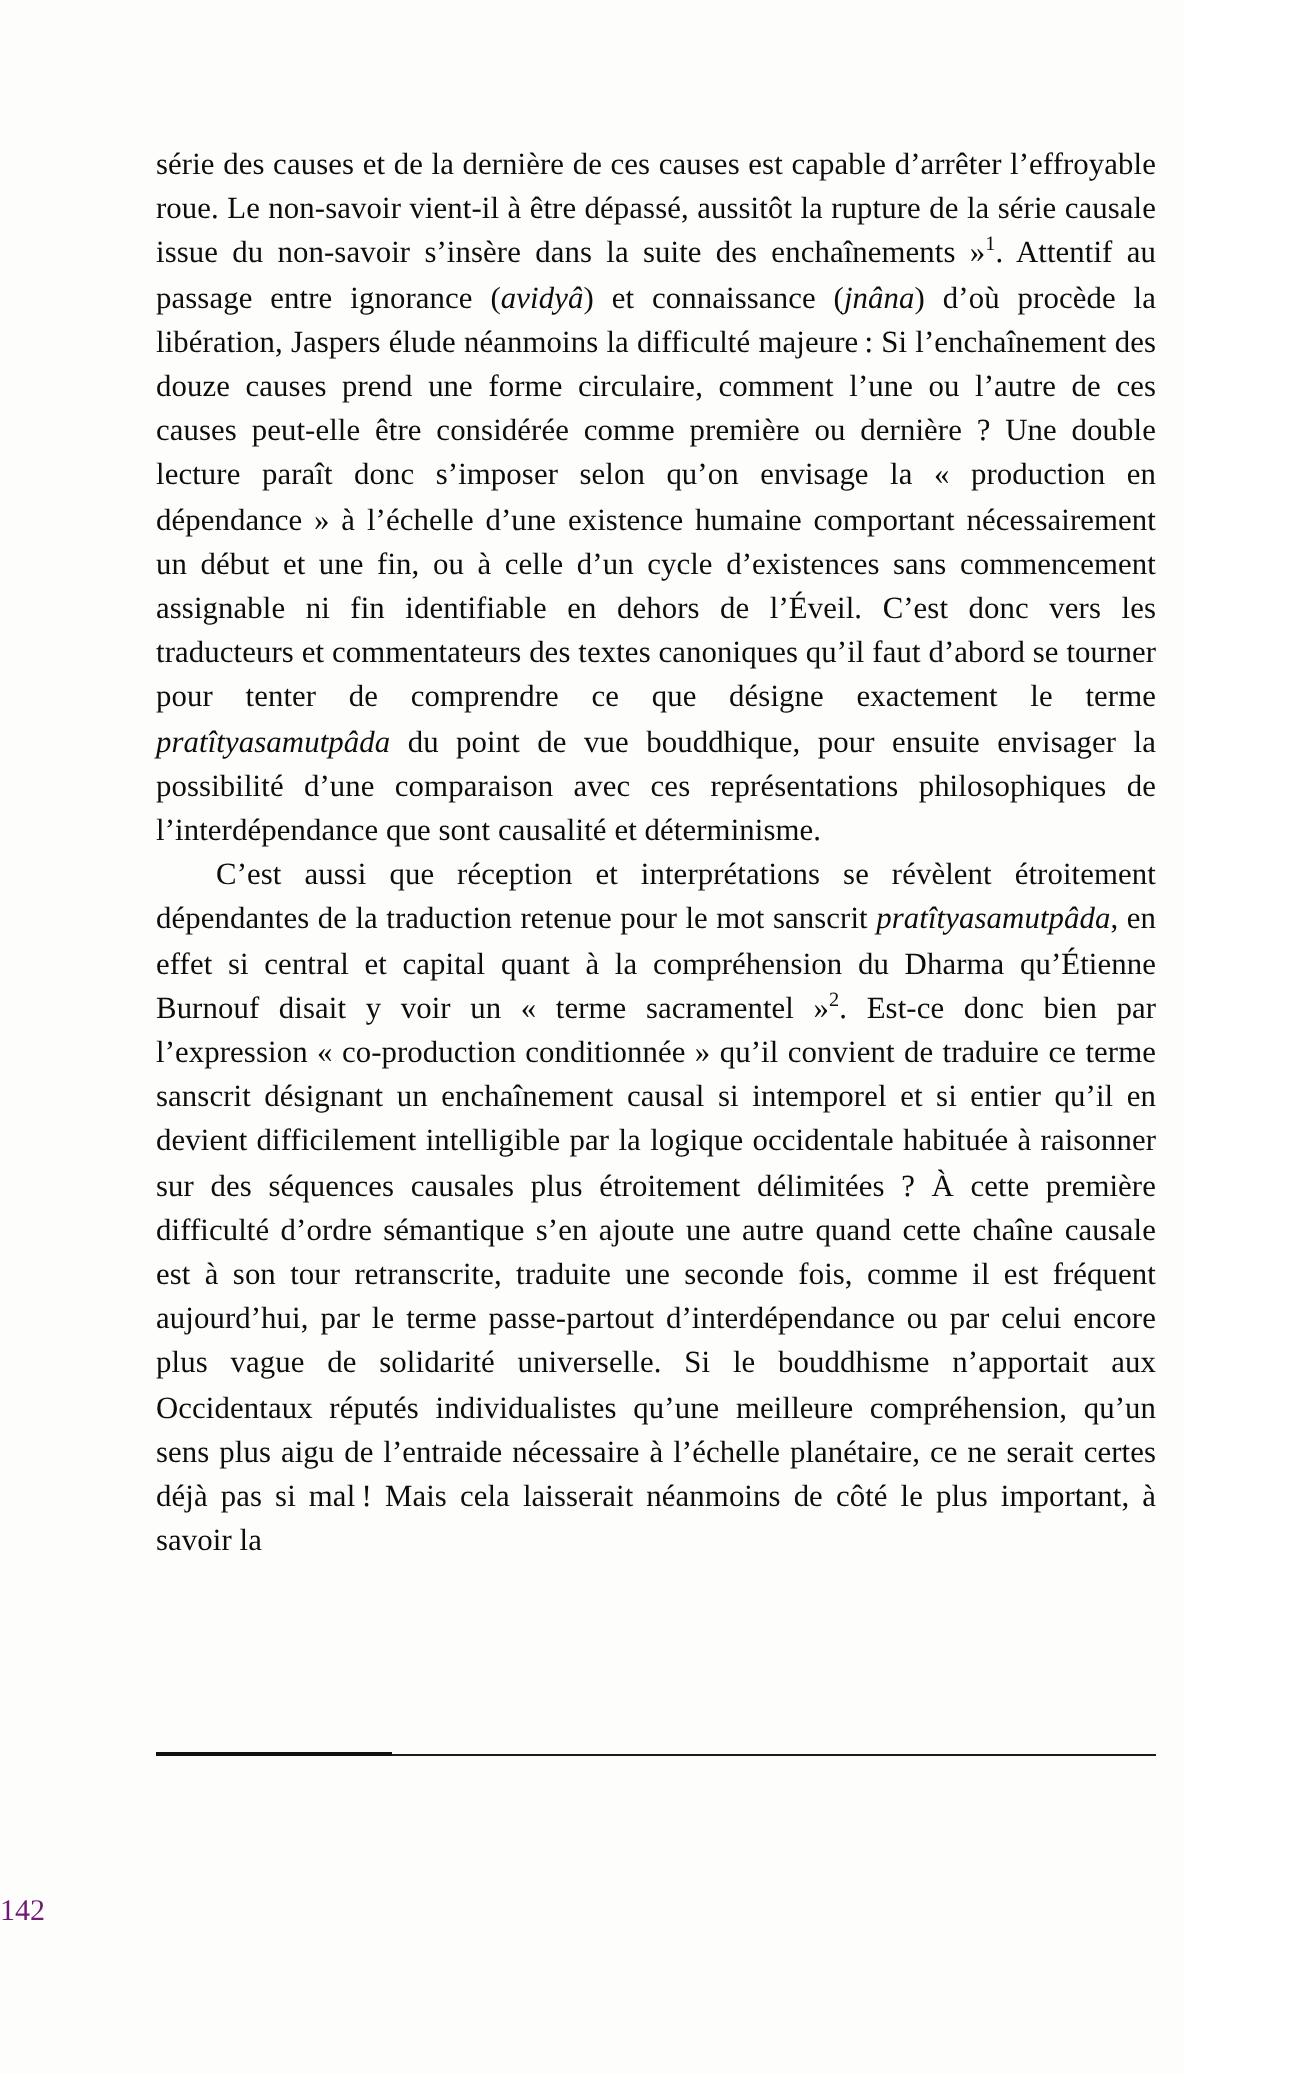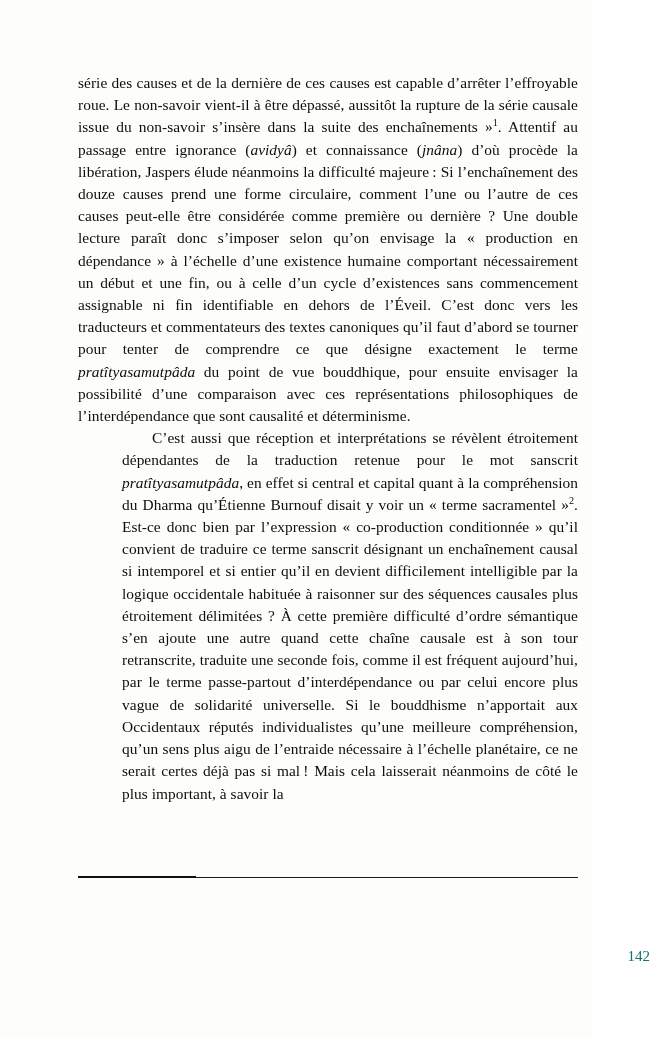--- a/index.html
+++ b/index.html
@@ -33,21 +33,20 @@
     margin: 0;
     font-size: 15.4px;
     line-height: 22.2px;
     text-align: justify;
     text-justify: inter-word;
     color: #0d0d0d;
     letter-spacing: 0.05px;
   }
   .para.indent {
     text-indent: 30px;
-    margin-left: 44px;
   }
   .para em, .fn em {
     font-style: italic;
   }
   sup {
     font-size: 0.66em;
     vertical-align: super;
     line-height: 0;
   }
   .fn-rule {
@@ -82,23 +81,23 @@
   }
   .fn sup {
     font-size: 0.72em;
     padding-right: 1.5px;
   }
   .page-number {
     position: absolute;
     left: 0;
     top: 948px;
     width: 650px;
-    text-align: right;
+    text-align: left;
     font-size: 15px;
-    color: #0f766e;
+    color: #701a75;
   }
 </style>
 </head>
 <body>
 
 <div class="page">
 
   <div class="textblock">
     <p class="para">série des causes et de la dernière de ces causes est capable d’arrêter l’effroyable roue. Le non-savoir vient-il à être dépassé, aussitôt la rupture de la série causale issue du non-savoir s’insère dans la suite des enchaînements »<sup>1</sup>. Attentif au passage entre ignorance (<em>avidyâ</em>) et connaissance (<em>jnâna</em>) d’où procède la libération, Jaspers élude néanmoins la difficulté majeure : Si l’enchaînement des douze causes prend une forme circulaire, comment l’une ou l’autre de ces causes peut-elle être considérée comme première ou dernière ? Une double lecture paraît donc s’imposer selon qu’on envisage la « production en dépendance » à l’échelle d’une existence humaine comportant nécessairement un début et une fin, ou à celle d’un cycle d’existences sans commencement assignable ni fin identifiable en dehors de l’Éveil. C’est donc vers les traducteurs et commentateurs des textes canoniques qu’il faut d’abord se tourner pour tenter de comprendre ce que désigne exactement le terme <em>pratîtyasamutpâda</em> du point de vue bouddhique, pour ensuite envisager la possibilité d’une comparaison avec ces représentations philosophiques de l’interdépendance que sont causalité et déterminisme.</p>
     <p class="para indent">C’est aussi que réception et interprétations se révèlent étroitement dépendantes de la traduction retenue pour le mot sanscrit <em>pratîtyasamutpâda</em>, en effet si central et capital quant à la compréhension du Dharma qu’Étienne Burnouf disait y voir un « terme sacramentel »<sup>2</sup>. Est-ce donc bien par l’expression « co-production conditionnée » qu’il convient de traduire ce terme sanscrit désignant un enchaînement causal si intemporel et si entier qu’il en devient difficilement intelligible par la logique occidentale habituée à raisonner sur des séquences causales plus étroitement délimitées ? À cette première difficulté d’ordre sémantique s’en ajoute une autre quand cette chaîne causale est à son tour retranscrite, traduite une seconde fois, comme il est fréquent aujourd’hui, par le terme passe-partout d’interdépendance ou par celui encore plus vague de solidarité universelle. Si le bouddhisme n’apportait aux Occidentaux réputés individualistes qu’une meilleure compréhension, qu’un sens plus aigu de l’entraide nécessaire à l’échelle planétaire, ce ne serait certes déjà pas si mal ! Mais cela laisserait néanmoins de côté le plus important, à savoir la</p>

